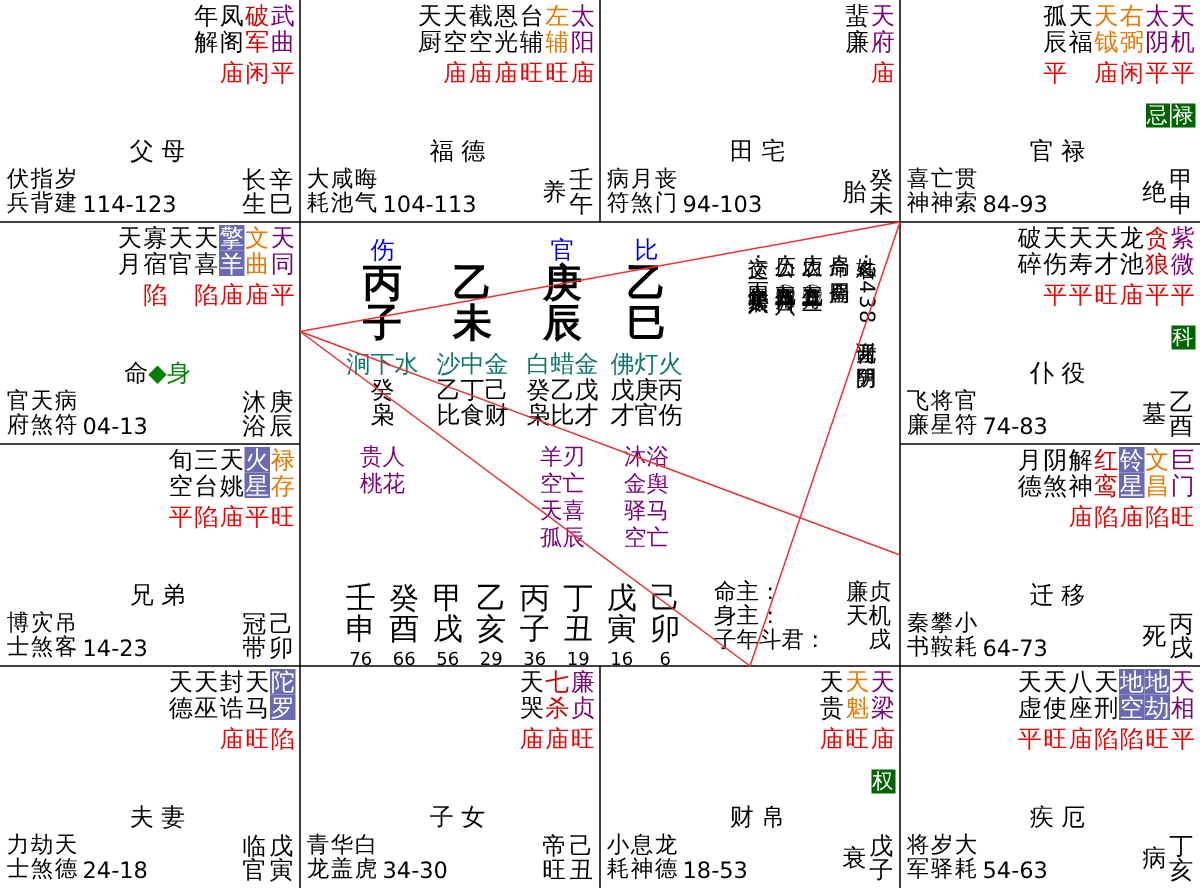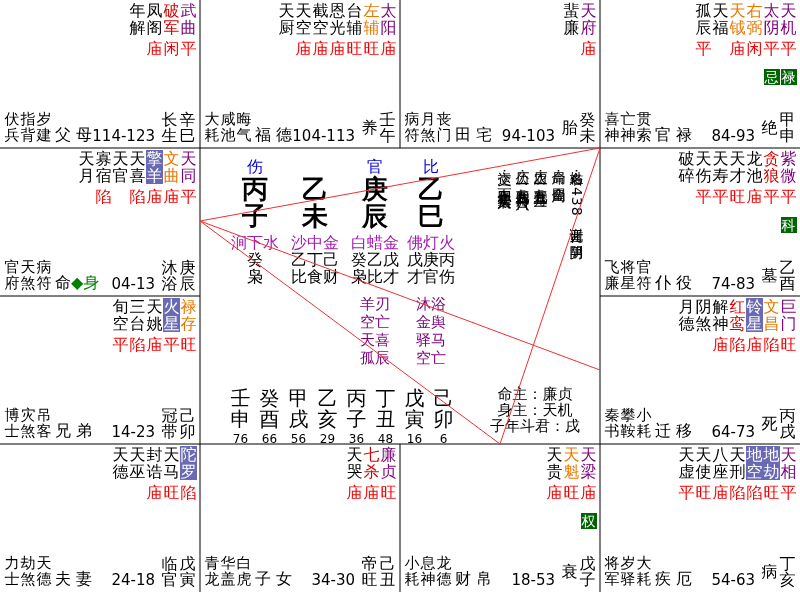--- a/index.html
+++ b/index.html
@@ -9,41 +9,41 @@
   .cell{position:absolute;width:200px;height:148px;}
   .stars{position:absolute;top:2px;right:3px;display:flex;}
   .starcol{width:17px;text-align:center;font-size:16px;line-height:17px;}
   .ch{height:17px;}
   .c-k{color:#000;}  .c-r{color:#d40000;}  .c-p{color:#7a007a;}  .c-o{color:#e87800;}
   .c-b .ch{background:#6a6ab4;color:#fff;}
   .st{height:17px;margin-top:4px;color:#f00000;}
   .gb{margin:12px auto 0 auto;background:#006400;color:#fff;width:16px;height:16px;line-height:16px;font-size:14px;}
   .petty{position:absolute;left:4px;bottom:5px;display:flex;}
   .pcol{width:16px;font-size:15px;line-height:16px;text-align:center;}
-  .pname{position:absolute;left:55px;bottom:5px;width:100px;text-align:left;font-size:16px;line-height:16px;}
+  .pname{position:absolute;left:55px;bottom:39px;width:100px;text-align:center;font-size:16px;line-height:16px;}
   .pname .grn{color:#008000;}
-  .prange{position:absolute;left:55px;bottom:3px;width:100px;text-align:right;font-size:15px;}
+  .prange{position:absolute;left:55px;bottom:3px;width:100px;text-align:left;font-size:15px;}
   .sgz{position:absolute;right:4px;bottom:4px;display:flex;}
   .sgcol{width:17px;font-size:16px;line-height:16px;text-align:center;margin-left:1px;}
   .sgcol.one{padding-top:8px;}
   #center{position:absolute;left:200px;top:148px;width:400px;height:296px;}
   .pillar{position:absolute;top:10px;width:56px;text-align:center;}
   .pgod{height:18px;font-size:16px;line-height:18px;color:#0000e0;}
   .pgan{font-size:26px;line-height:27px;font-weight:600;}
-  .nayin{margin-top:4px;font-size:16px;line-height:17px;color:#a21caf;}
+  .nayin{margin-top:4px;font-size:16px;line-height:17px;color:#0f766e;}
   .hid,.hgods{font-size:16px;line-height:17px;}
   .pnotes{margin-top:10px;color:#7a007a;font-size:15px;line-height:18px;}
   .dayun{position:absolute;left:26px;top:240px;display:flex;}
   .dycol{width:29px;text-align:center;}
   .dygz{font-size:20px;line-height:21px;}
   .dyage{font-size:12px;margin-top:2px;}
   .infos{position:absolute;left:296px;top:12px;display:flex;height:348px;}
   .icol{writing-mode:vertical-rl;width:18px;font-size:14px;line-height:18px;letter-spacing:1px;}
   .masters{position:absolute;left:276px;top:238px;width:118px;font-size:15px;line-height:16px;}
-  .mrow{display:flex;justify-content:center;}
+  .mrow{display:flex;justify-content:space-between;}
 </style>
 </head>
 <body>
 
 <div id="chart">
   <div id="cells-mount">
       <div class="cell" style="left: 0px; top: 0px;">
         <div class="stars">
           <div class="starcol c-k">
             <div class="ch">年</div>
@@ -717,20 +717,24 @@
       </div>
     </div>
   <div id="center">
       <div class="pillar" style="left: 27px;">
         <div class="pgod">伤</div>
         <div class="pgan">丙</div>
         <div class="pgan">子</div>
         <div class="nayin">涧下水</div>
         <div class="hid">癸</div>
         <div class="hgods">枭</div>
+        <div class="pnotes">
+          <div>贵人</div>
+          <div>桃花</div>
+        </div>
       </div>
       <div class="pillar" style="left: 87px;">
         <div class="pgod">&nbsp;</div>
         <div class="pgan">乙</div>
         <div class="pgan">未</div>
         <div class="nayin">沙中金</div>
         <div class="hid">乙丁己</div>
         <div class="hgods">比食财</div>
       </div>
       <div class="pillar" style="left: 147px;">
@@ -783,21 +787,21 @@
           <div class="dyage">29</div>
         </div>
         <div class="dycol">
           <div class="dygz">丙</div>
           <div class="dygz">子</div>
           <div class="dyage">36</div>
         </div>
         <div class="dycol">
           <div class="dygz">丁</div>
           <div class="dygz">丑</div>
-          <div class="dyage">48</div>
+          <div class="dyage">19</div>
         </div>
         <div class="dycol">
           <div class="dygz">戊</div>
           <div class="dygz">寅</div>
           <div class="dyage">16</div>
         </div>
         <div class="dycol">
           <div class="dygz">己</div>
           <div class="dygz">卯</div>
           <div class="dyage">6</div>

